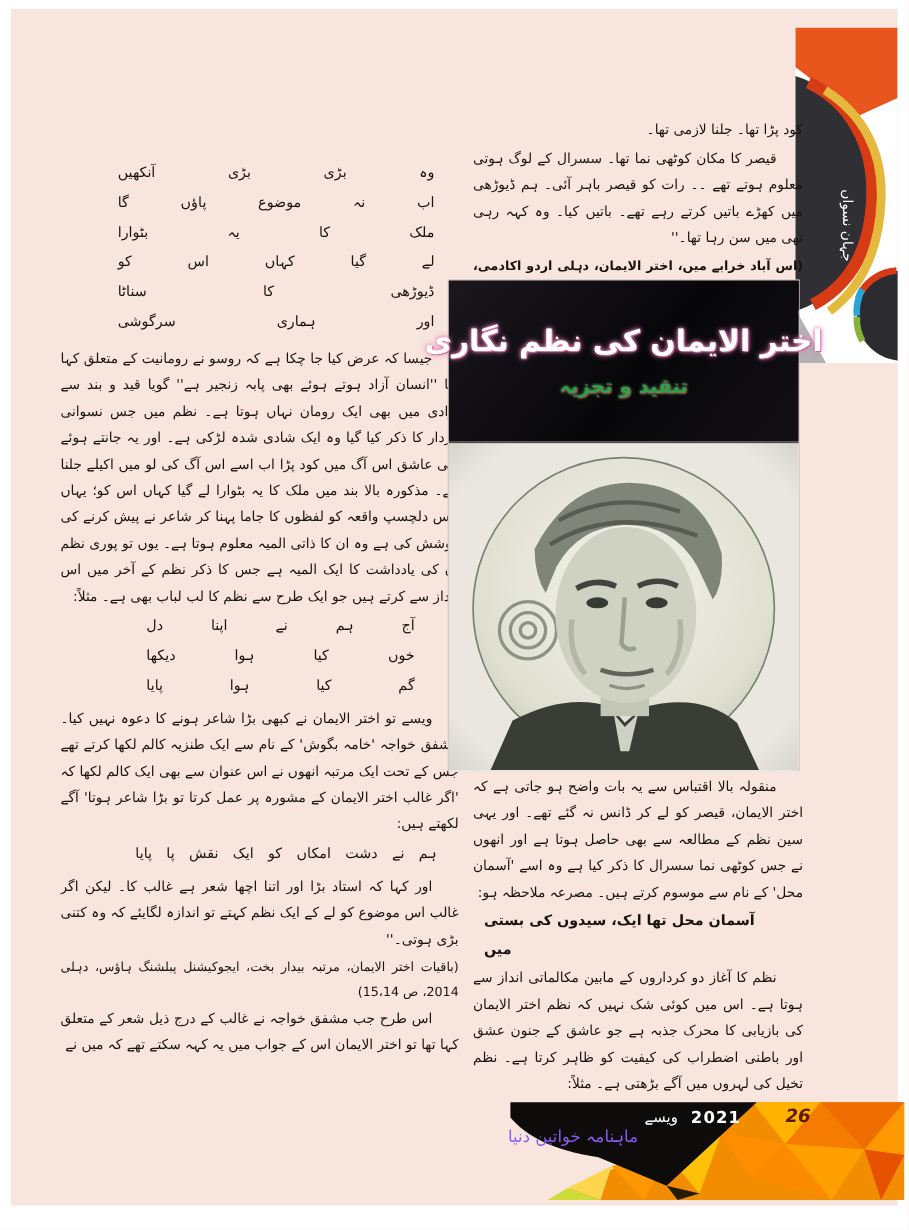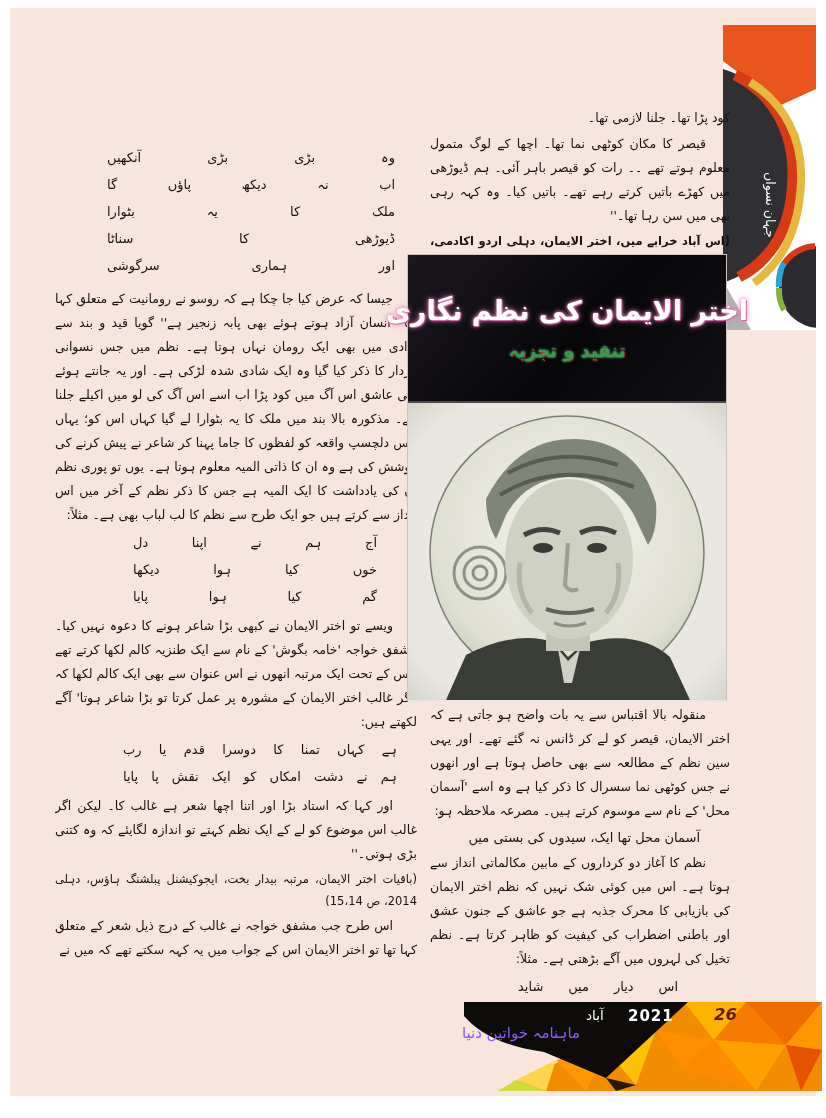--- a/index.html
+++ b/index.html
@@ -19,21 +19,21 @@
 
   .poem{margin:4px 0 6px 0;}
   .pline{direction:rtl;font-size:13px;line-height:27px;text-align:justify;text-align-last:justify;}
   .poem1{margin:0 22px 8px 52px;}
   .poem2{margin:2px 40px 4px 78px;}
   .couplet{margin:2px 20px 4px 68px;}
   .rpoem{margin:2px 52px 0 88px;}
   .quote{text-indent:56px !important;}
   .footnote{font-size:11.5px !important;line-height:22px !important;text-indent:0 !important;}
   .citation{font-size:11.5px !important;line-height:22px !important;text-indent:0 !important;font-weight:bold;}
-  .verse-line{direction:rtl;font-size:13px;line-height:26px;text-align:right;margin:0 30px 0 10px;}
+  .verse-line{direction:rtl;font-size:13px;line-height:26px;text-align:left;margin:0 30px 0 10px;font-weight:bold;}
 
   
   .article-image{position:absolute;left:408px;top:255px;width:318px;height:445px;margin:0;
     box-shadow:0 0 0 1px #cfc2bb;}
   .banner{width:318px;height:146px;background:linear-gradient(130deg,#1b181d 0%,#070609 55%,#121014 100%);
     display:flex;flex-direction:column;align-items:center;justify-content:center;direction:rtl;}
   .banner-title{color:#ffffff;font-size:27px;font-weight:bold;letter-spacing:1px;
     text-shadow:0 0 3px #ef9cc7,0 0 6px #d66fa9,1px 1px 0 #b44f8d;white-space:nowrap;}
   .banner-subtitle{margin-top:14px;color:#2f9e4f;font-size:18px;font-weight:bold;
     text-shadow:1px 1px 0 #a03030,0 0 3px #6fcf8a;}
@@ -72,44 +72,44 @@
     <path d="M56,262 A41,41 0 0 1 58,245" fill="none" stroke="#2ba3d4" stroke-width="6"></path>
     <path d="M61,285 A41,41 0 0 1 56,263" fill="none" stroke="#86b33a" stroke-width="6"></path>
     <polygon points="0,256 28,305 0,305" fill="#b3b1b4"></polygon>
   </svg>
   <div class="strip-label">جہان نسواں</div>
 </aside>
 
 <section class="col col-left">
   <div class="poem poem1">
     <div class="pline">وہ بڑی بڑی آنکھیں</div>
-    <div class="pline">اب نہ دیکھ پاؤں گا</div>
+    <div class="pline">اب نہ موضوع پاؤں گا</div>
     <div class="pline">ملک کا یہ بٹوارا</div>
+    <div class="pline">لے گیا کہاں اس کو</div>
     <div class="pline">ڈیوڑھی کا سناٹا</div>
     <div class="pline">اور ہماری سرگوشی</div>
   </div>
   <p>جیسا کہ عرض کیا جا چکا ہے کہ روسو نے رومانیت کے متعلق کہا تھا ''انسان آزاد ہوتے ہوئے بھی پابہ زنجیر ہے'' گویا قید و بند سے آزادی میں بھی ایک رومان نہاں ہوتا ہے۔ نظم میں جس نسوانی کردار کا ذکر کیا گیا وہ ایک شادی شدہ لڑکی ہے۔ اور یہ جانتے ہوئے بھی عاشق اس آگ میں کود پڑا اب اسے اس آگ کی لو میں اکیلے جلنا ہے۔ مذکورہ بالا بند میں ملک کا یہ بٹوارا لے گیا کہاں اس کو؛ یہاں جس دلچسپ واقعہ کو لفظوں کا جاما پہنا کر شاعر نے پیش کرنے کی کوشش کی ہے وہ ان کا ذاتی المیہ معلوم ہوتا ہے۔ یوں تو پوری نظم ان کی یادداشت کا ایک المیہ ہے جس کا ذکر نظم کے آخر میں اس انداز سے کرتے ہیں جو ایک طرح سے نظم کا لب لباب بھی ہے۔ مثلاً:</p>
   <div class="poem poem2">
     <div class="pline">آج ہم نے اپنا دل</div>
     <div class="pline">خوں کیا ہوا دیکھا</div>
     <div class="pline">گم کیا ہوا پایا</div>
   </div>
   <p>ویسے تو اختر الایمان نے کبھی بڑا شاعر ہونے کا دعوہ نہیں کیا۔ مشفق خواجہ 'خامہ بگوش' کے نام سے ایک طنزیہ کالم لکھا کرتے تھے جس کے تحت ایک مرتبہ انھوں نے اس عنوان سے بھی ایک کالم لکھا کہ 'اگر غالب اختر الایمان کے مشورہ پر عمل کرتا تو بڑا شاعر ہوتا' آگے لکھتے ہیں:</p>
   <div class="poem couplet">
-    <div class="pline">ہے کہاں تمنا کا دوسرا قدم یا رب</div>
     <div class="pline">ہم نے دشت امکاں کو ایک نقش پا پایا</div>
   </div>
   <p>اور کہا کہ استاد بڑا اور اتنا اچھا شعر ہے غالب کا۔ لیکن اگر غالب اس موضوع کو لے کے ایک نظم کہتے تو اندازہ لگایئے کہ وہ کتنی بڑی ہوتی۔''</p>
   <p class="footnote">(باقیات اختر الایمان، مرتبہ بیدار بخت، ایجوکیشنل پبلشنگ ہاؤس، دہلی 2014، ص 15،14)</p>
   <p>اس طرح جب مشفق خواجہ نے غالب کے درج ذیل شعر کے متعلق کہا تھا تو اختر الایمان اس کے جواب میں یہ کہہ سکتے تھے کہ میں نے</p>
 </section>
 
 <section class="col col-right-top">
   <p class="noindent">کود پڑا تھا۔ جلنا لازمی تھا۔</p>
-  <p>قیصر کا مکان کوٹھی نما تھا۔ اچھا کے لوگ متمول معلوم ہوتے تھے ۔۔ رات کو قیصر باہر آئی۔ ہم ڈیوڑھی میں کھڑے باتیں کرتے رہے تھے۔ باتیں کیا۔ وہ کہہ رہی تھی میں سن رہا تھا۔''</p>
+  <p>قیصر کا مکان کوٹھی نما تھا۔ سسرال کے لوگ ہوتی معلوم ہوتے تھے ۔۔ رات کو قیصر باہر آئی۔ ہم ڈیوڑھی میں کھڑے باتیں کرتے رہے تھے۔ باتیں کیا۔ وہ کہہ رہی تھی میں سن رہا تھا۔''</p>
   <p class="citation">(اس آباد خرابے میں، اختر الایمان، دہلی اردو اکادمی، دہلی 2010، ص 59۔60)</p>
 </section>
 
 <figure class="article-image">
   <div class="banner">
     <div class="banner-title">اختر الایمان کی نظم نگاری</div>
     <div class="banner-subtitle">تنقید و تجزیہ</div>
   </div>
   <div class="photo">
     <svg width="318" height="297" viewBox="0 0 318 297">
@@ -184,16 +184,16 @@
       <polygon points="150,50 200,30 180,85" fill="#ffc107"></polygon>
       <polygon points="100,60 150,50 130,91" fill="#ff9800"></polygon>
       <polygon points="60,80 100,60 90,91" fill="#ffd54f"></polygon>
       <polygon points="42,91 60,80 90,91" fill="#cddc39"></polygon>
       <polygon points="150,78 180,85 160,91" fill="#261a00"></polygon>
     </g>
 
     <path d="M8,2 L232,2 L150,78 L88,52 C45,46 22,32 8,16 Z" fill="#0d0c0a"></path>
   </svg>
   <span class="f-mag">ماہنامہ خواتین دنیا</span>
-  <span class="f-month">آباد</span>
+  <span class="f-month">ویسے</span>
   <span class="f-year">2021</span>
   <span class="f-page">26</span>
 </footer>
 
 </body></html>

